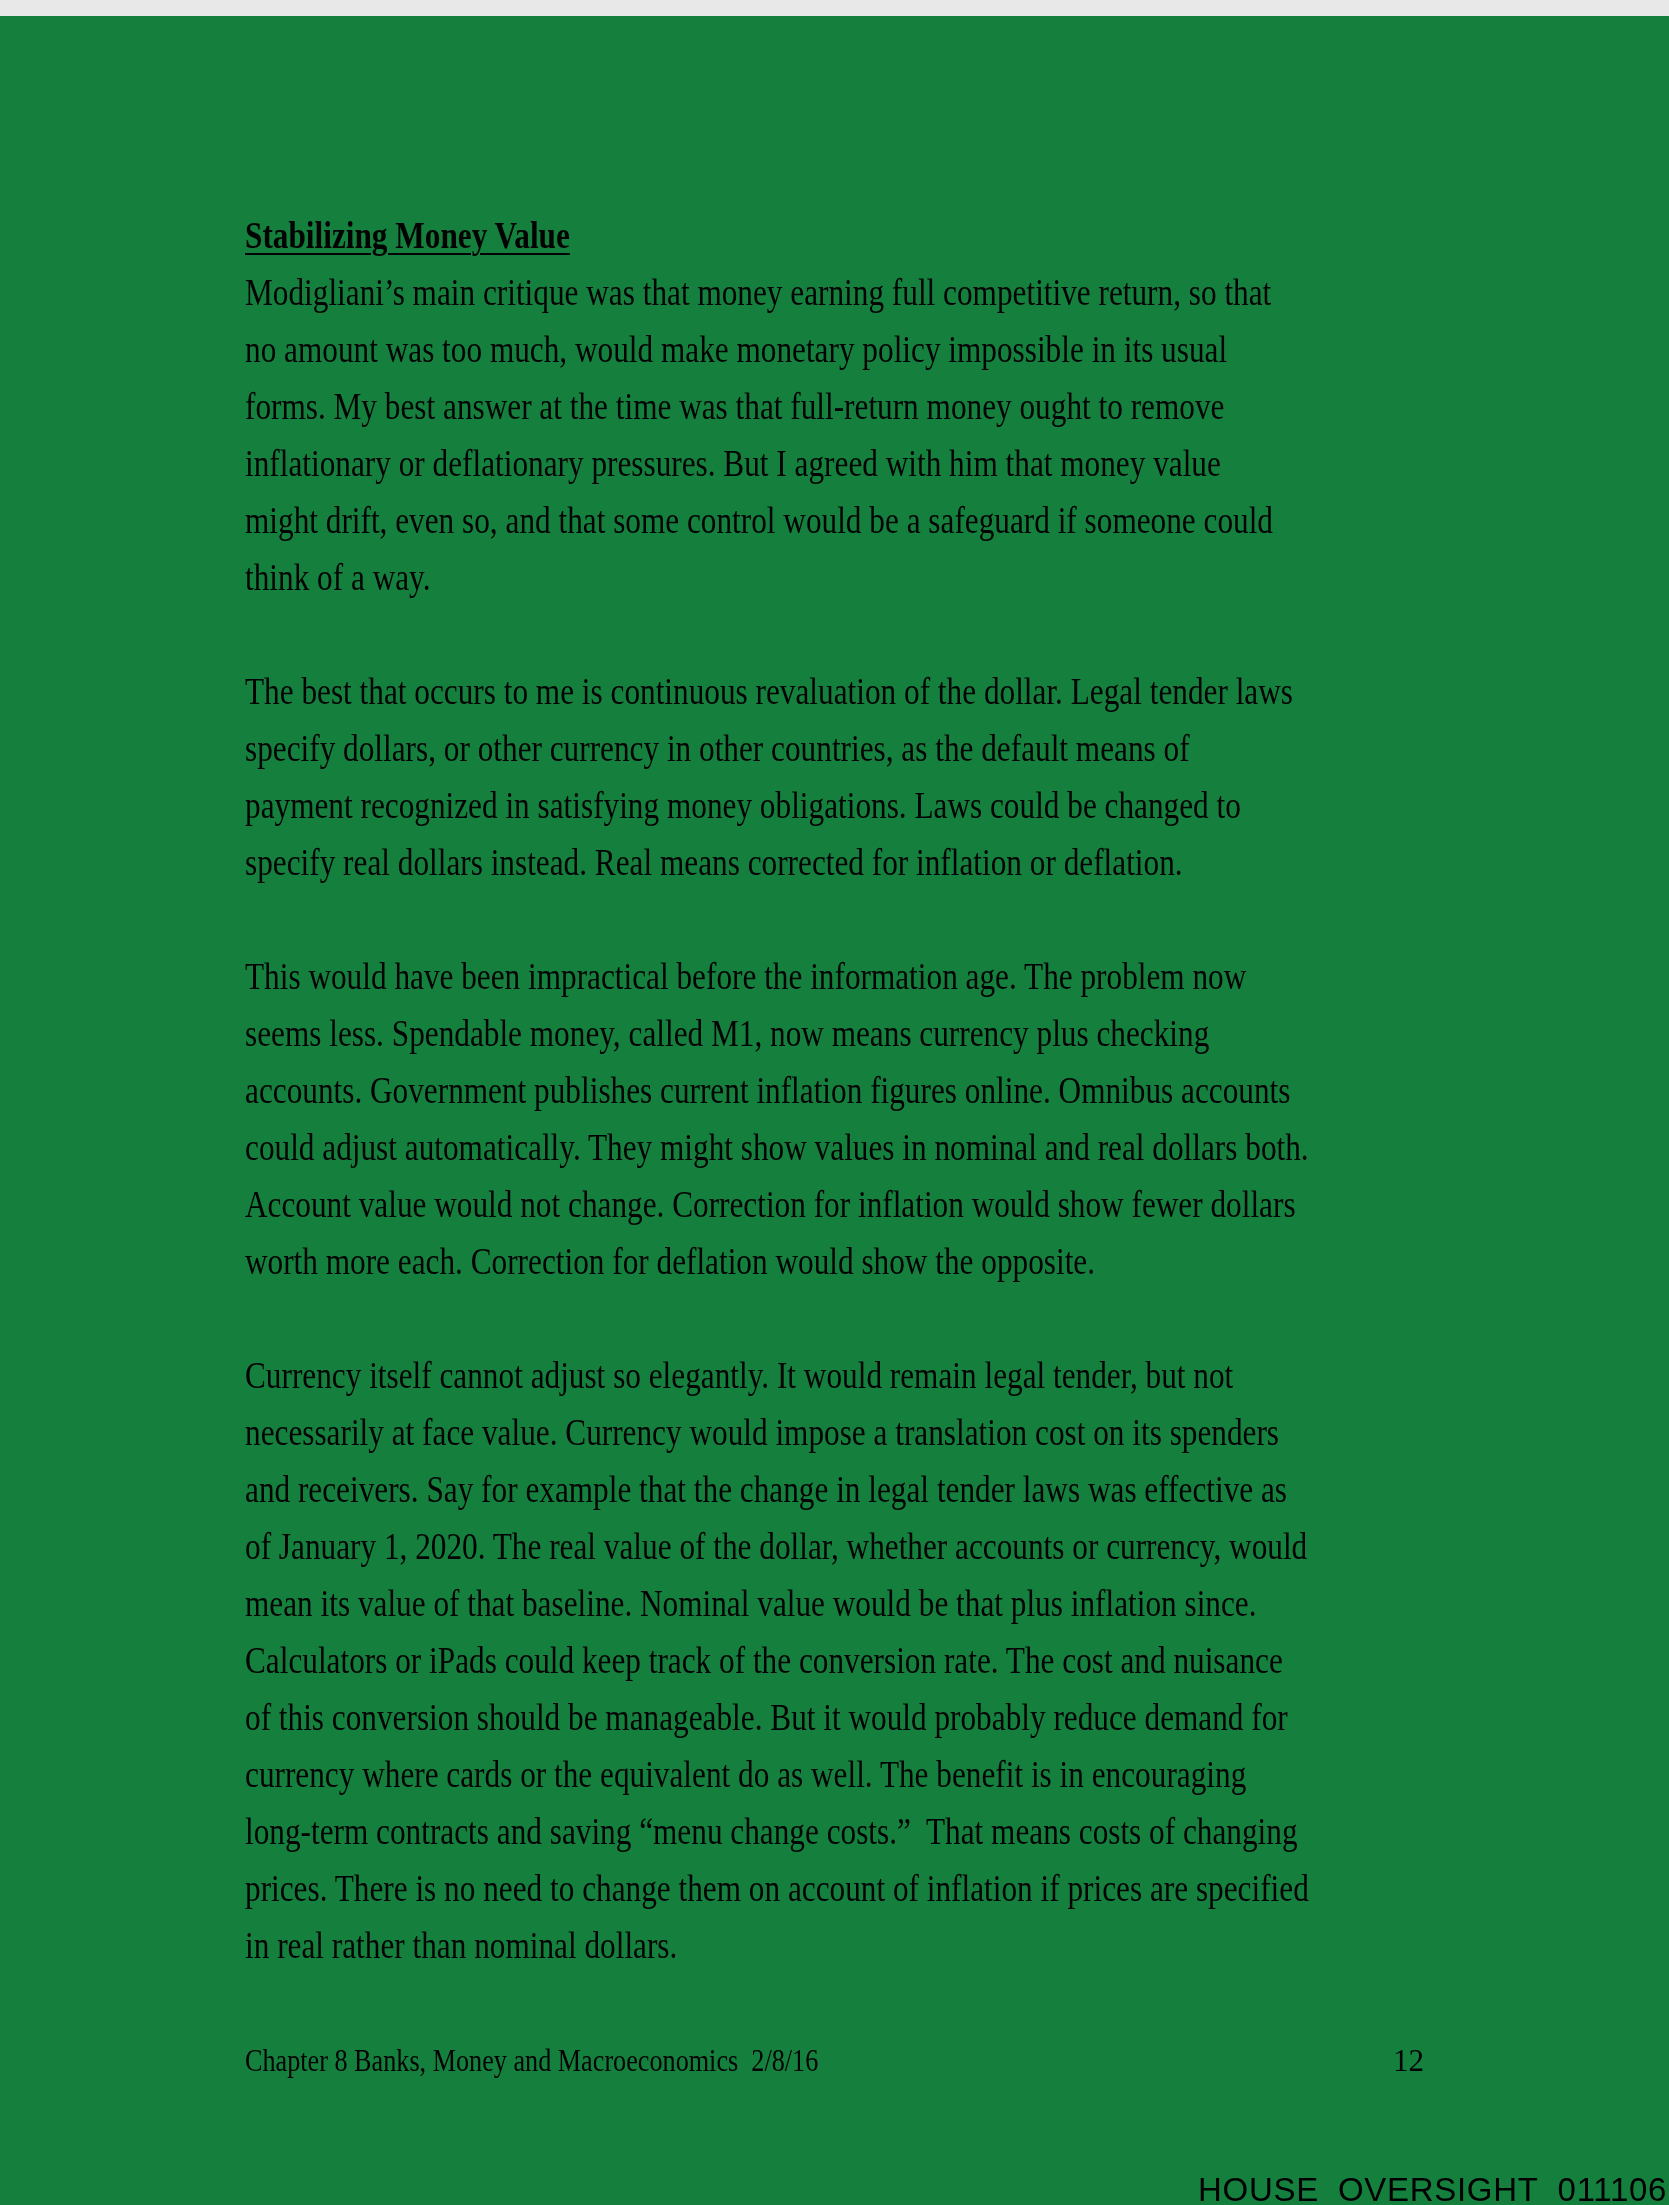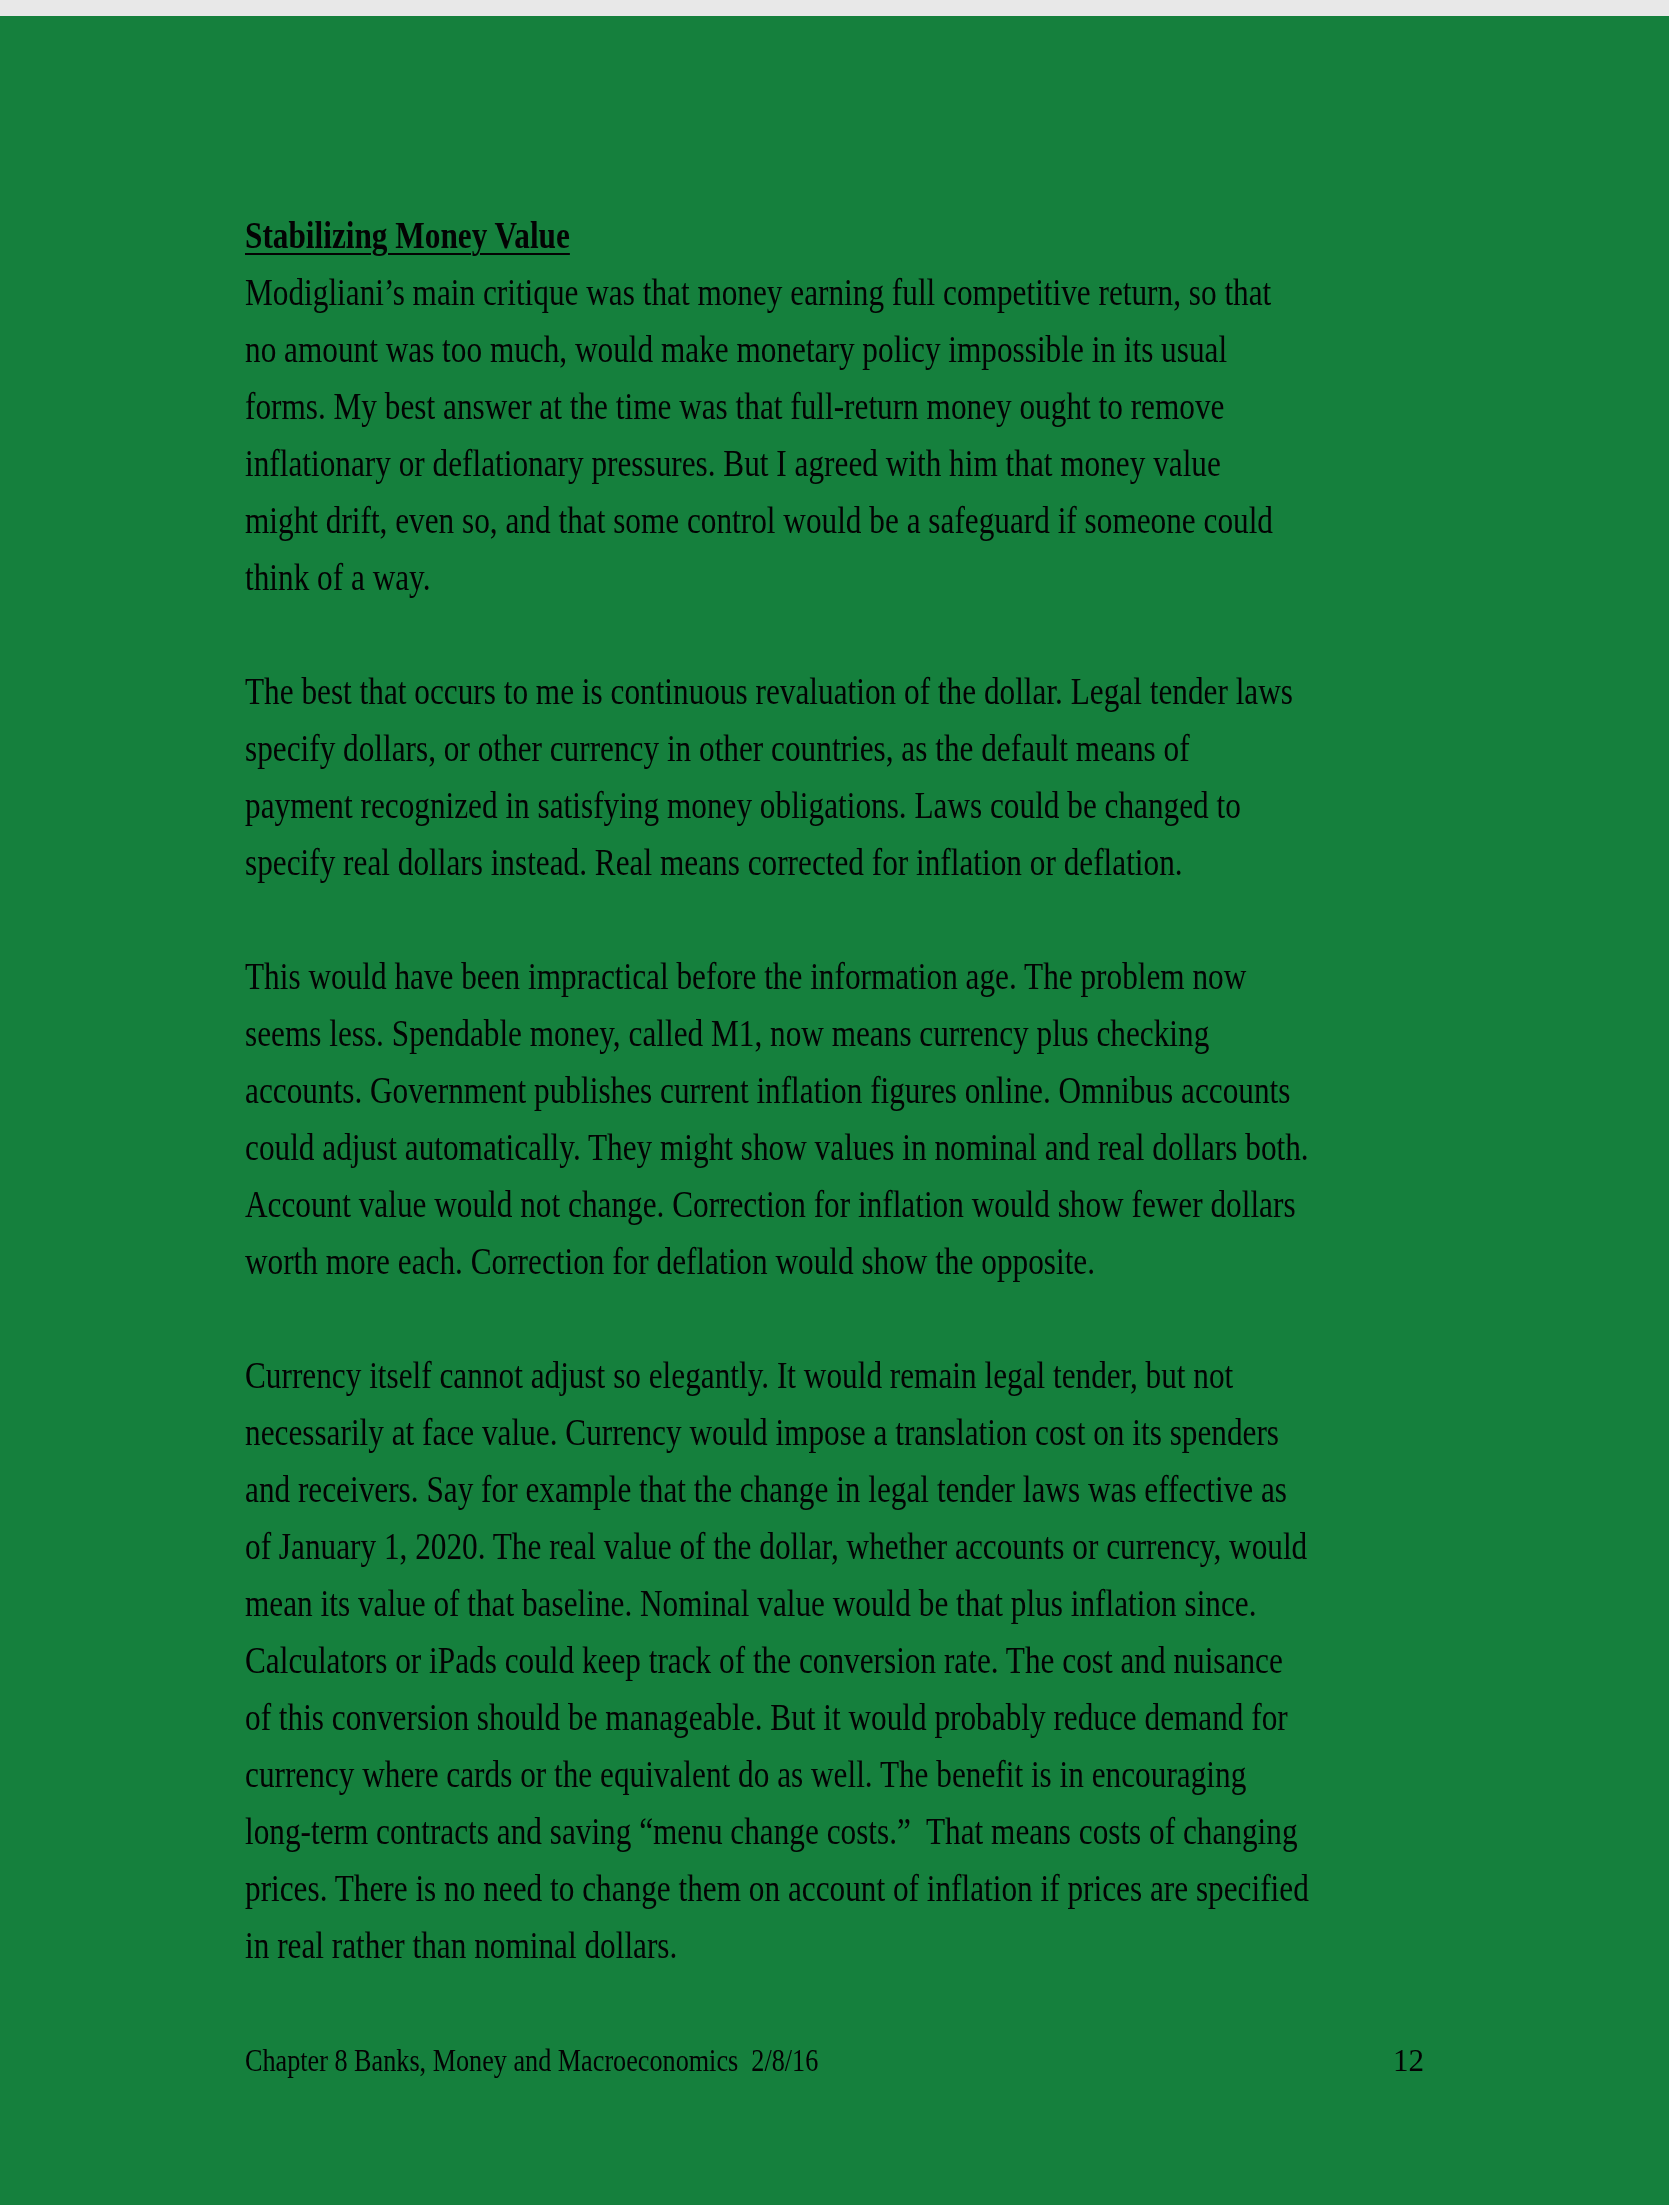--- a/index.html
+++ b/index.html
@@ -120,15 +120,16 @@
       <div class="line">long-term contracts and saving “menu change costs.”  That means costs of changing</div>
       <div class="line">prices. There is no need to change them on account of inflation if prices are specified</div>
       <div class="line">in real rather than nominal dollars.</div>
     </div>
 
   </div>
 
   <div class="footer-left">Chapter 8 Banks, Money and Macroeconomics  2/8/16</div>
   <div class="footer-page-num">12</div>
 
+  <div class="bates">HOUSE_OVERSIGHT_011106</div>
 
 </div>
 
 
 </body></html>

